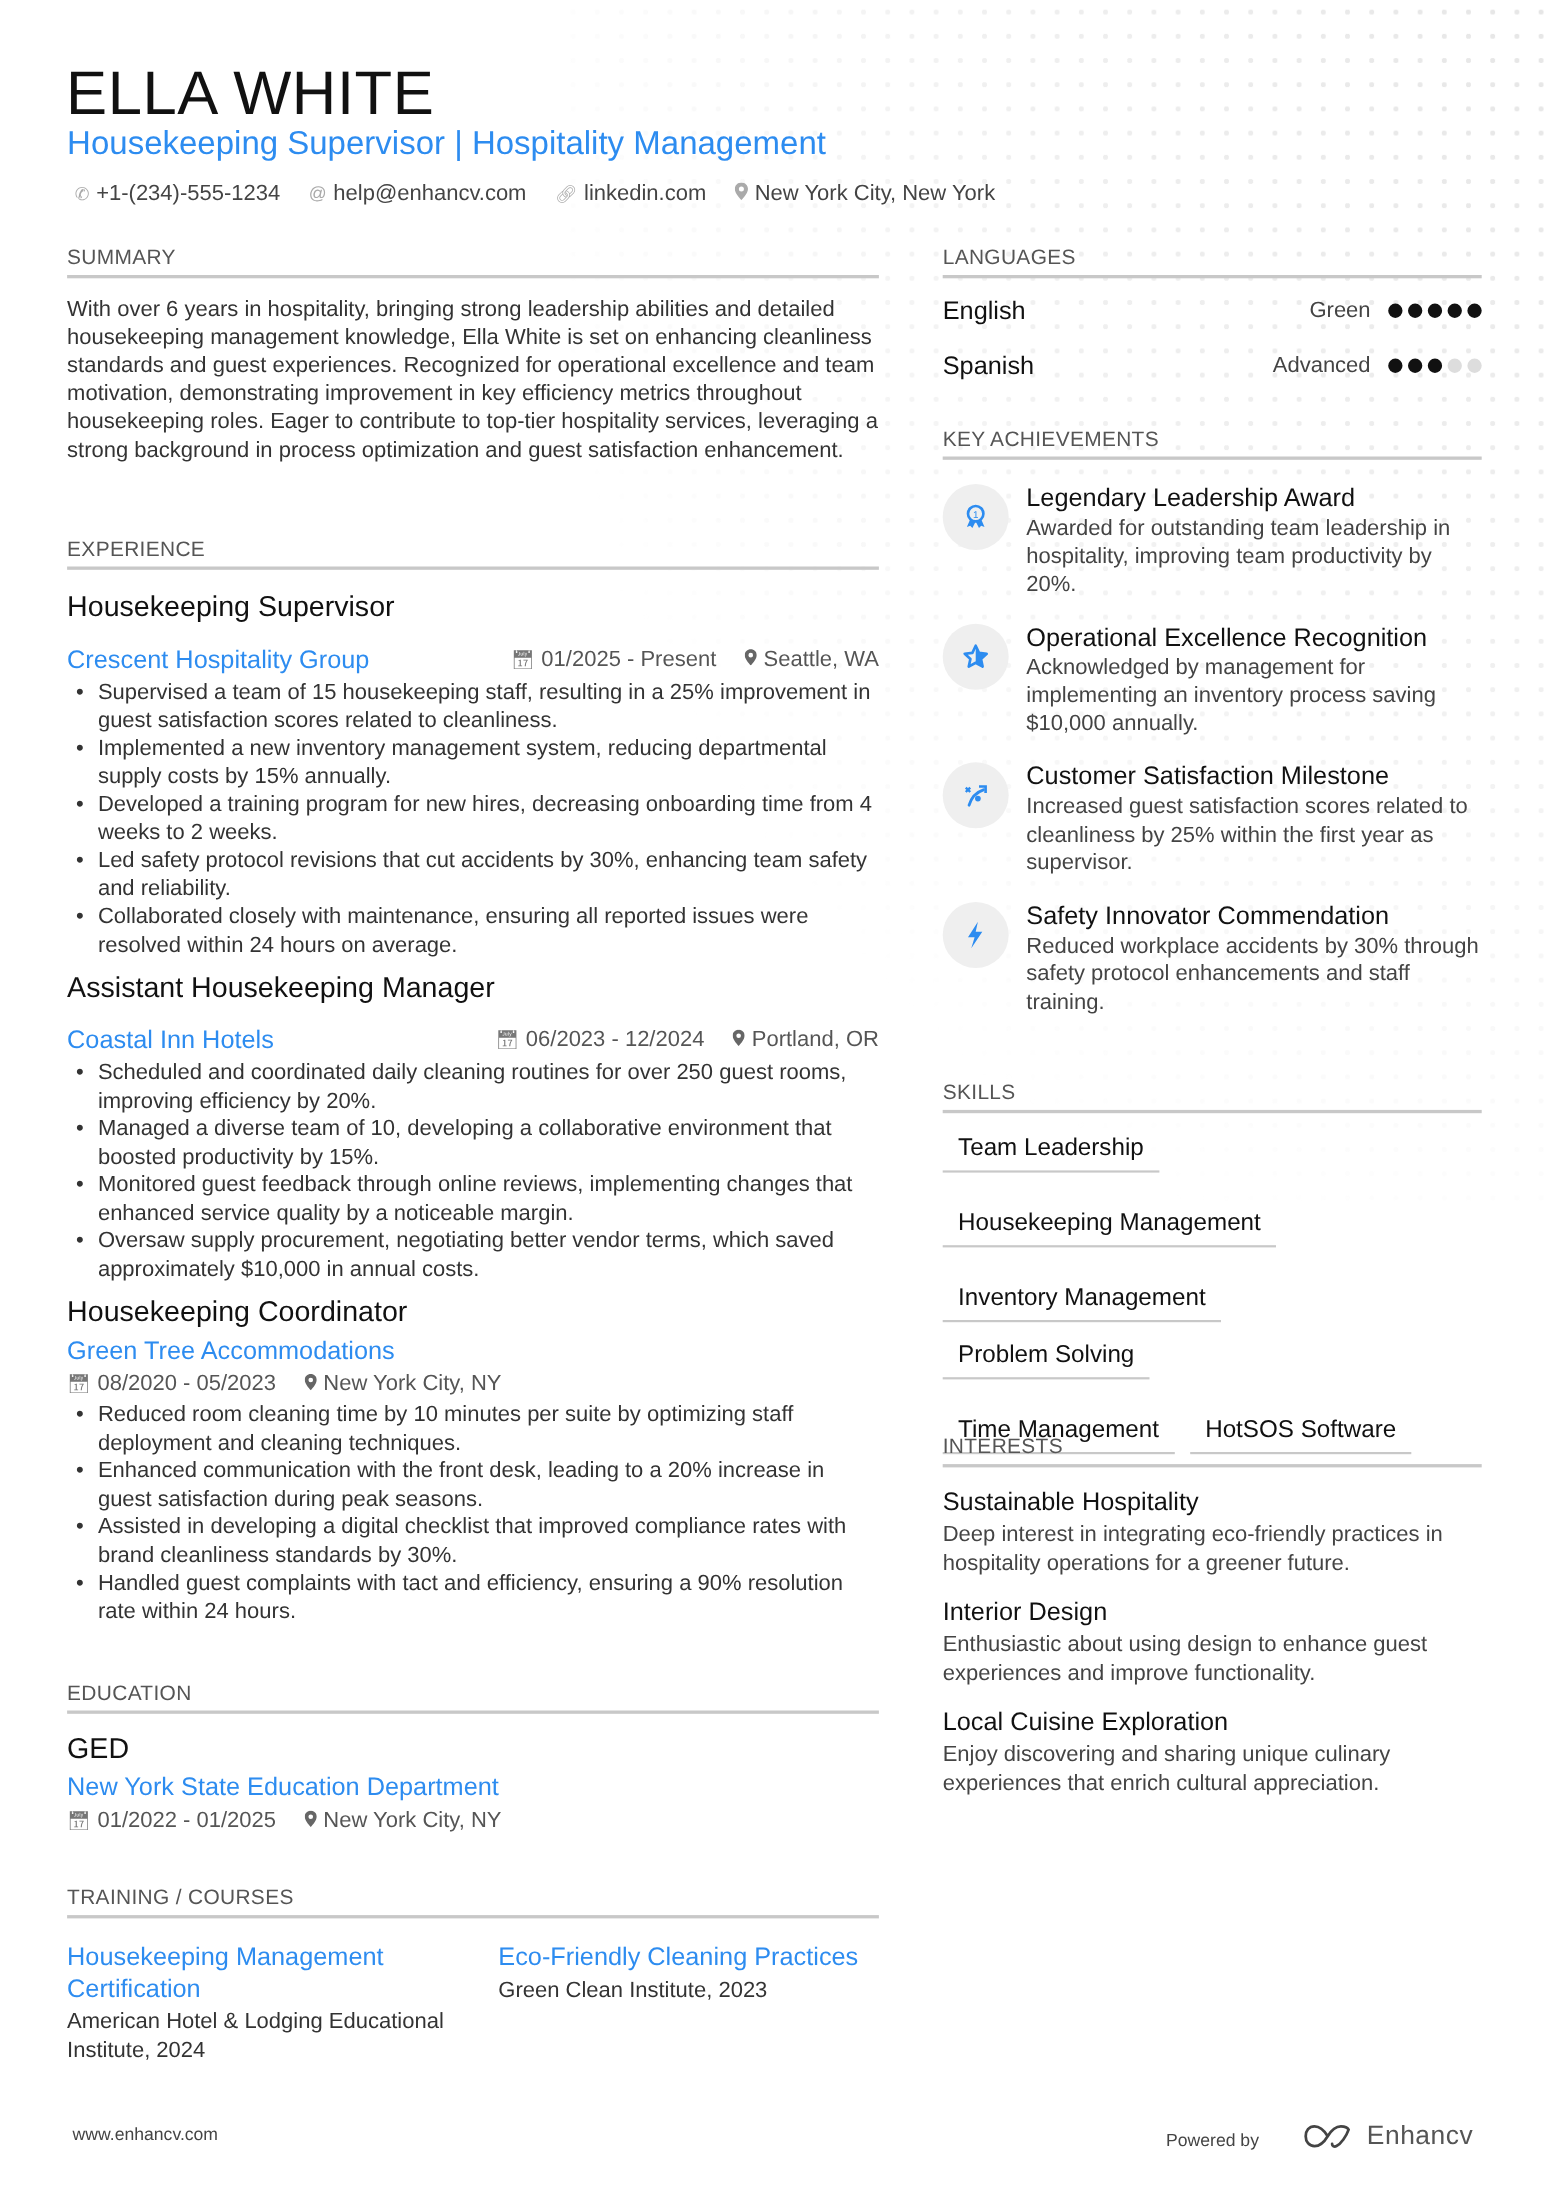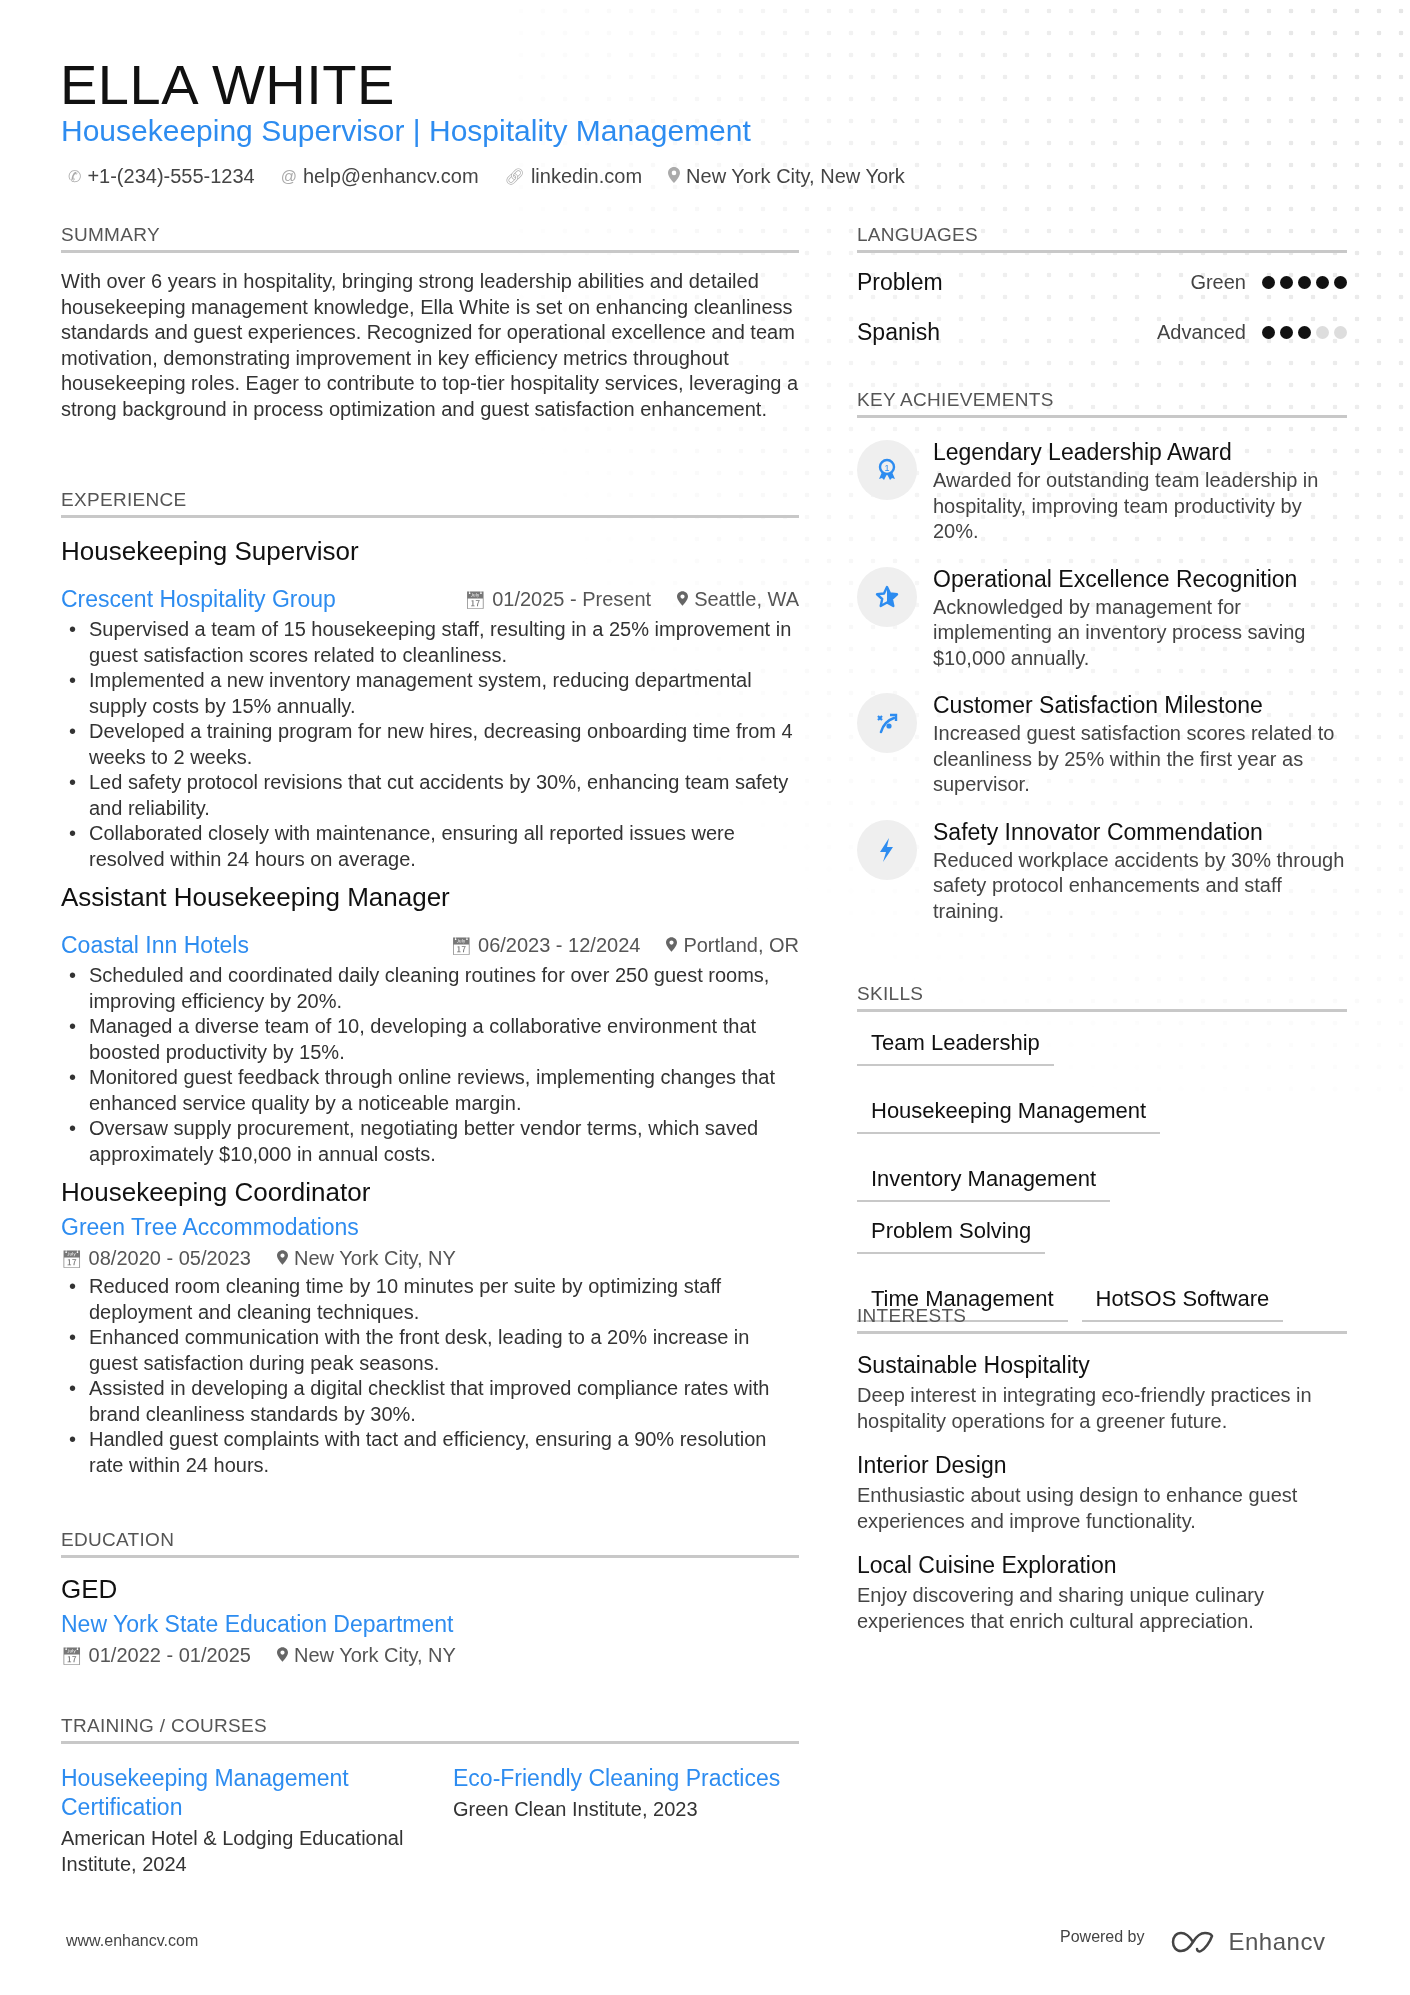--- a/index.html
+++ b/index.html
@@ -40,21 +40,21 @@
 .ach .circ{flex:none;width:60px;height:60px;border-radius:50%;background:#efefef;display:flex;align-items:center;justify-content:center;color:#2d8cf0;margin-top:2px}
 .ach .t{font-size:23px;color:#111;line-height:28px}
 .ach .d{font-size:20px;color:#444;line-height:25.5px;margin-top:2px}
 .skills{display:flex;flex-wrap:wrap;gap:16px 14px;margin-top:18px}
 .skill{font-size:22px;color:#111;padding:0 14px 8px;border-bottom:2px solid #c8c8c8}
 .int-t{font-size:23px;color:#111;margin-top:18px}
 .int-d{font-size:20px;color:#444;line-height:25.5px;margin-top:4px}
 .course-t{font-size:23px;color:#2d8cf0;line-height:29px}
 .course-d{font-size:20px;color:#333;line-height:25.5px;margin-top:4px}
 .footer-l{position:absolute;left:66px;top:1932px;font-size:16px;color:#444}
-.footer-r{position:absolute;left:1060px;top:1928px;display:flex;align-items:flex-start;gap:26px;font-size:16px;color:#444}
+.footer-r{position:absolute;left:1060px;top:1928px;display:flex;align-items:flex-end;gap:40px;font-size:16px;color:#444}
 .brand{display:flex;align-items:center;gap:10px;font-size:24px;color:#555;letter-spacing:.5px}
 </style>
 </head>
 <body>
 
 <div class="dots"></div>
 
 <div class="page">
 
   <div class="name">ELLA WHITE</div>
@@ -176,21 +176,21 @@
       </div>
     </div>
   </div>
 
   <div class="col right">
 
     <div class="sec" style="top:224px">
       <div class="sec-h">LANGUAGES</div>
       <div style="margin-top:4px">
         <div class="lang">
-          <span class="ln">Problem</span>
+          <span class="ln">English</span>
           <span class="lv">
             <span>Green</span>
             <span class="dotsrow">
                 <i></i>
                 <i></i>
                 <i></i>
                 <i></i>
                 <i></i>
               </span>
           </span>

